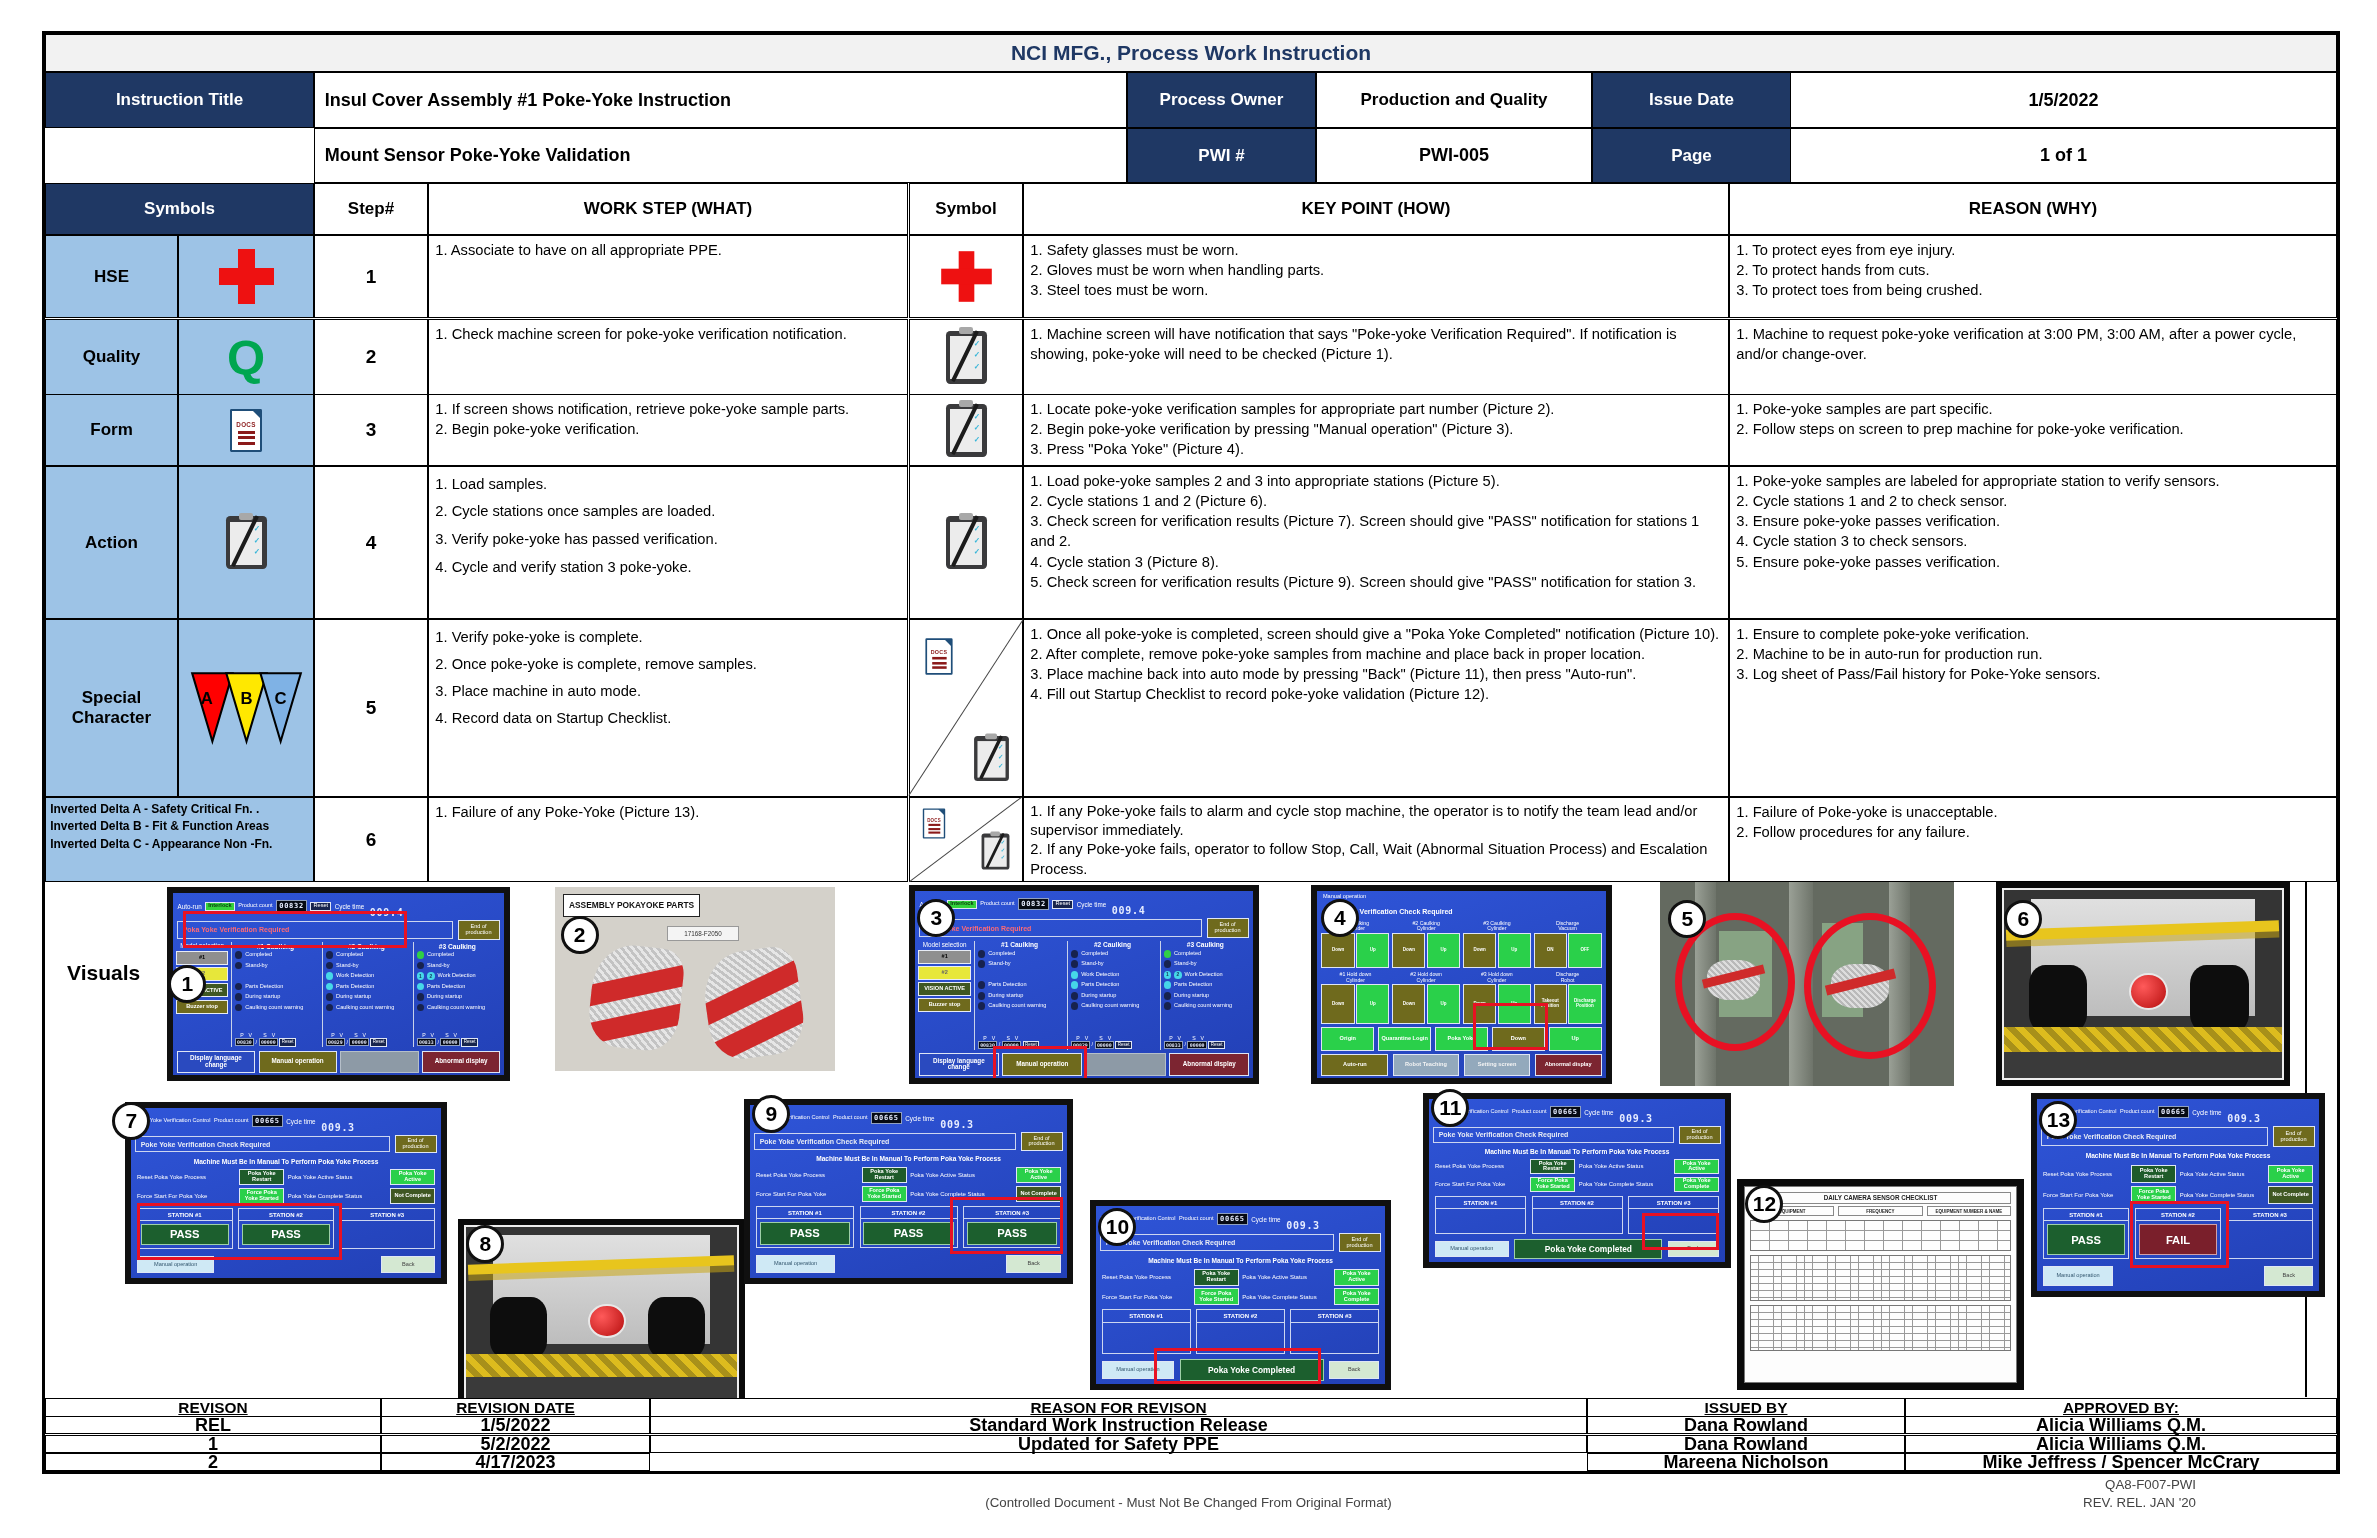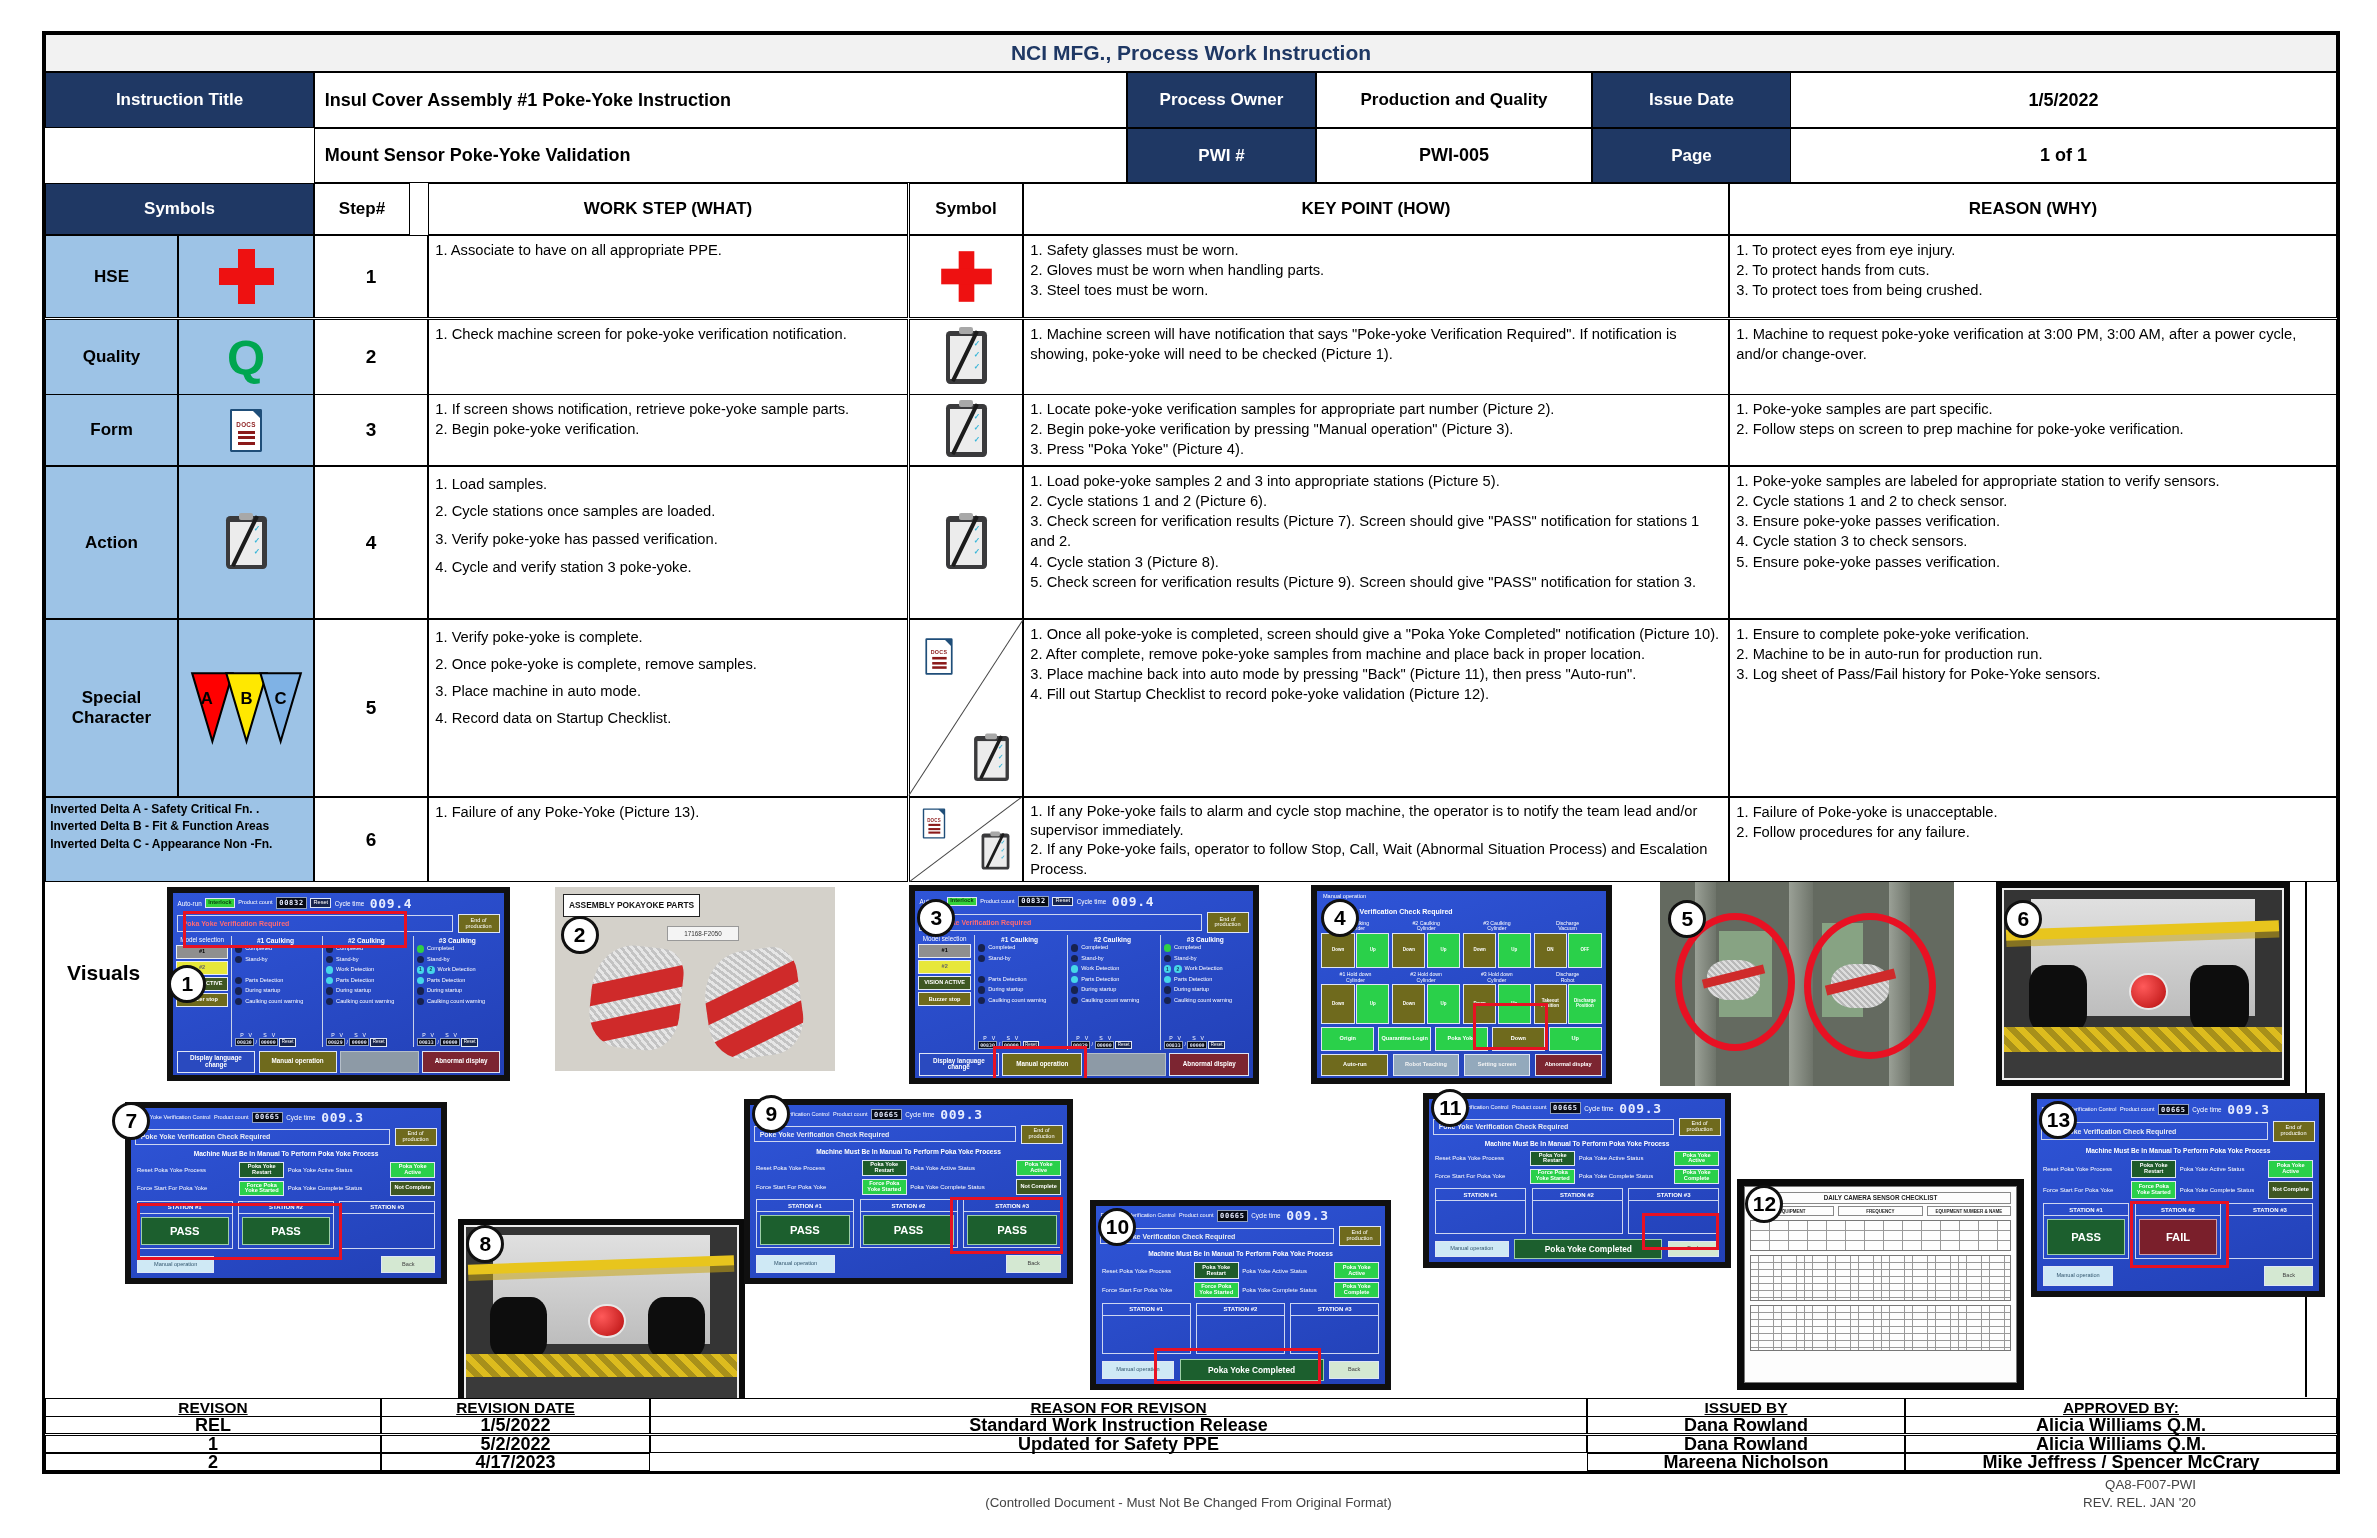--- a/index.html
+++ b/index.html
@@ -35,21 +35,21 @@
   .slash{position:absolute;border-top:1.4px solid #444;}
   
   .pic{position:absolute;background:#101010;padding:6.3px;box-sizing:border-box;}
   .photo{position:absolute;box-sizing:border-box;overflow:hidden;}
   .badge{position:absolute;width:38px;height:38px;border-radius:50%;background:#fff;border:3.5px solid #101010;color:#000;font-weight:bold;font-size:21px;display:flex;align-items:center;justify-content:center;z-index:6;box-sizing:border-box;}
   .hmi{position:relative;width:100%;height:100%;background:linear-gradient(160deg,#2f55d8,#2240b6);overflow:hidden;color:#fff;display:flex;flex-direction:column;}
   .hmi-top{flex:0 0 10%;display:flex;align-items:center;gap:3.5px;padding:0.7px 4.2px;}
   .lbl{font-size:6.3px;white-space:nowrap;}
   .lbl.sm{font-size:5.6px;line-height:1;white-space:normal;}
   .seg{font-family:"DejaVu Sans Mono",monospace;background:#060a14;color:#e6ecff;border:0.7px solid #90a0c0;padding:0.7px 2.1px;font-size:7px;font-weight:bold;letter-spacing:0.7px;white-space:nowrap;}
-  .seg.big{font-size:13px;background:transparent;border:none;}
+  .seg.big{font-size:10px;background:transparent;border:none;margin-top:12px;}
   .btn{display:flex;align-items:center;justify-content:center;text-align:center;border:0.7px solid #dfe6f5;font-size:5.6px;line-height:1.05;padding:0.7px 2.1px;box-sizing:border-box;white-space:pre-line;}
   .btn.green{background:#35d33c;color:#0a3c0e;font-weight:bold;}
   .btn.dark{background:#17244d;color:#fff;}
   .btn.olive{background:#6f6a1d;color:#fff;}
   .btn.gray{background:#8f8f8f;color:#000;}
   .btn.yellow{background:#e7e73a;color:#666;}
   .btn.dgreen{background:#1e5b2a;color:#fff;}
   .btn.bgreen{background:#2ad04a;color:#fff;}
   .btn.dolive{background:#3f5722;color:#fff;}
   .btn.bluegray{background:#93a9bc;color:#f4f4f4;}
@@ -154,21 +154,21 @@
     <div class="cell navy" style="left:1547px;top:38px;width:199px;height:56px">Issue Date</div>
     <div class="cell val center" style="left:1745px;top:38px;width:547px;height:56px">1/5/2022</div>
 
     <div class="cell val" style="left:269px;top:94px;width:813px;height:55px">Mount Sensor Poke-Yoke Validation</div>
     <div class="cell navy" style="left:1082px;top:94px;width:189px;height:55px">PWI #</div>
     <div class="cell val center" style="left:1271px;top:94px;width:276px;height:55px">PWI-005</div>
     <div class="cell navy" style="left:1547px;top:94px;width:199px;height:55px">Page</div>
     <div class="cell val center" style="left:1745px;top:94px;width:547px;height:55px">1 of 1</div>
 
     <div class="cell navy" style="left:0;top:149px;width:269px;height:52px">Symbols</div>
-    <div class="cell colhdr" style="left:269px;top:149px;width:96px;height:52px">Step#</div>
+    <div class="cell colhdr" style="left:269px;top:149px;width:114px;height:52px">Step#</div>
     <div class="cell colhdr" style="left:383px;top:149px;width:480px;height:52px">WORK STEP (WHAT)</div>
     <div class="cell colhdr" style="left:864px;top:149px;width:114px;height:52px">Symbol</div>
     <div class="cell colhdr" style="left:978px;top:149px;width:706px;height:52px">KEY POINT (HOW)</div>
     <div class="cell colhdr" style="left:1684px;top:149px;width:608px;height:52px">REASON (WHY)</div>
 
     <div class="cell lightblue navy" style="left:0;top:201px;width:133px;height:83px;background:#9DC3E6;color:#000">HSE</div>
     <div class="cell lightblue iconcell" style="left:133px;top:201px;width:136px;height:83px">
       <span class="cross">
           <i class="cv"></i>
           <i class="ch"></i>

